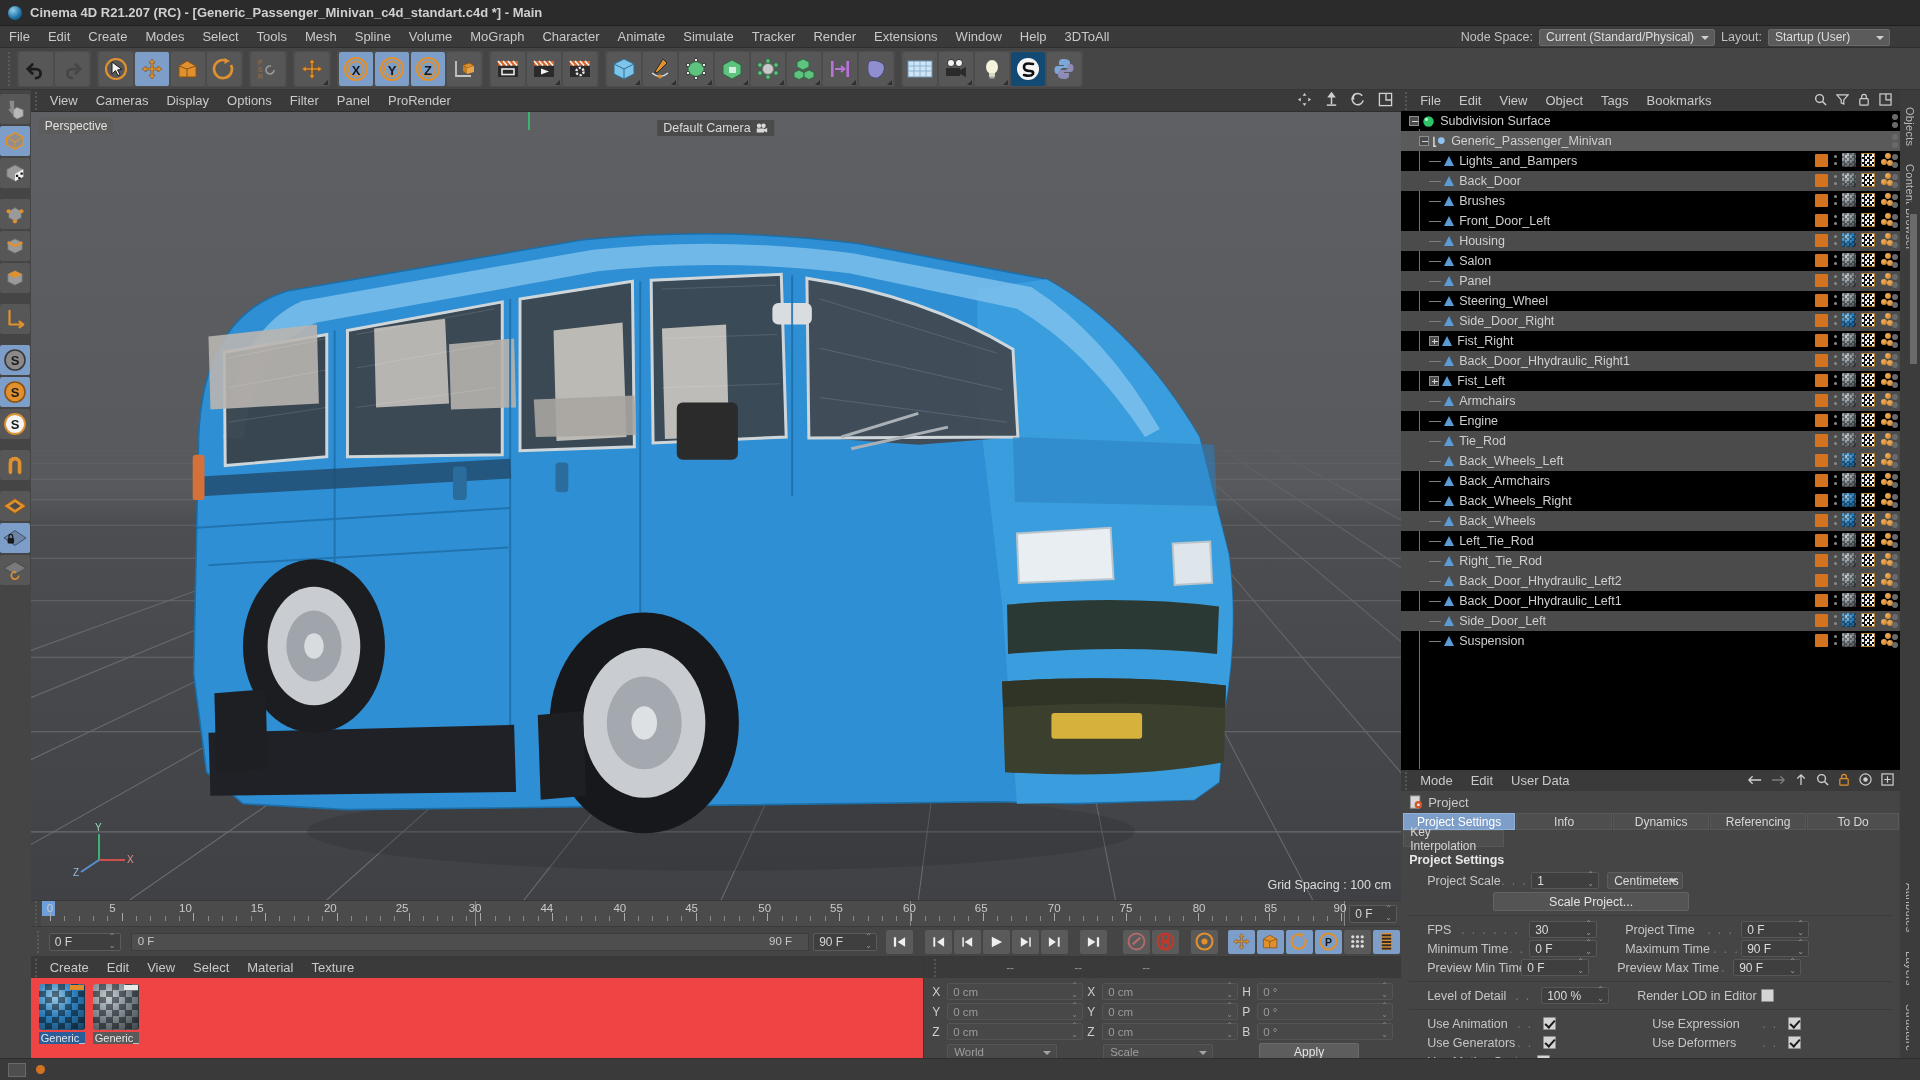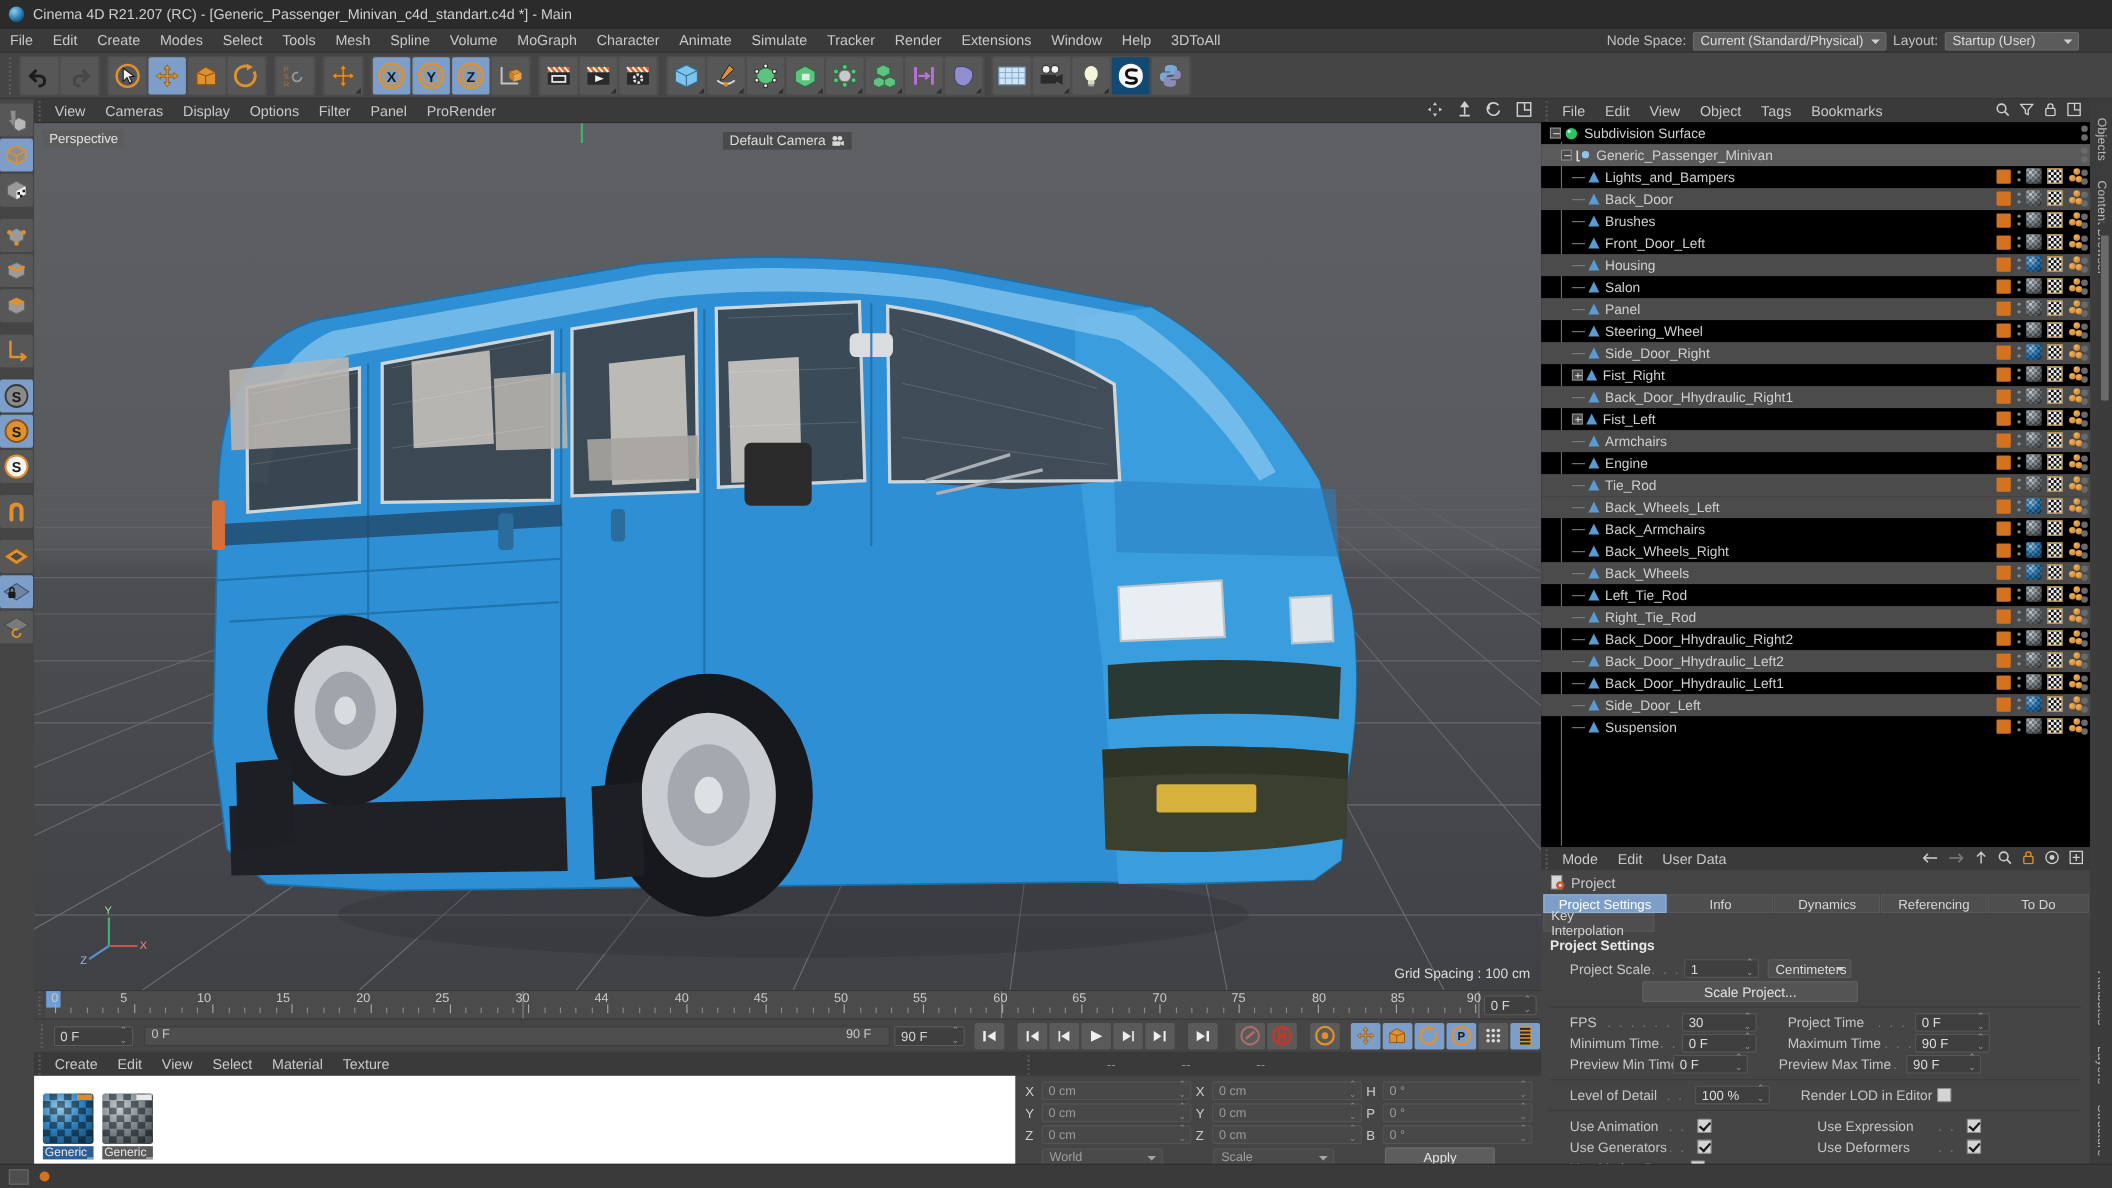--- a/index.html
+++ b/index.html
@@ -7,21 +7,21 @@
     background:#454545; font-family:"Liberation Sans", sans-serif;
     font-size:13px; color:#c8c8c8; -webkit-font-smoothing:antialiased; }
   .menu-item { padding:3px 9px; color:#c9c9c9; font-size:13px; white-space:nowrap; cursor:default; }
 
   
   #titlebar { height:26px; background:#2b2b2b; display:flex; align-items:center;
      padding-left:8px; border-bottom:1px solid #1e1e1e; }
   #titlebar .logo { width:14px; height:14px; border-radius:50%;
      background:radial-gradient(circle at 35% 30%, #8fd0ef, #1d6fa5 60%, #0d3f63);
      margin-right:8px; }
-  #titlebar .ttext { font-size:13px; color:#d0d0d0; white-space:nowrap; }
+  #titlebar .ttext { font-size:13px; color:#d0d0d0; white-space:nowrap;font-weight:bold; }
 
   
   #menubar { height:22px; background:#3a3a3a; display:flex; align-items:center;
      border-bottom:1px solid #2e2e2e; }
 
   
   #toolbar { height:42px; background:#454545; display:flex; align-items:center;
      border-bottom:1px solid #353535; padding-left:4px; }
   .tbtn { width:34px; height:34px; margin:0 1px; background:#575757; border-radius:2px;
      display:flex; align-items:center; justify-content:center; position:relative; cursor:default; }
@@ -106,21 +106,21 @@
       display:flex; align-items:center; justify-content:center; }
   .tpbtn.hl { background:#7d9ec9; }
   #tlbar { flex:1 1 auto; height:18px; background:#4e4e4e; margin:0 4px; position:relative;
       border:1px solid #3d3d3d; }
   #tlbar .endlbl { position:absolute; right:16px; top:1px; font-size:11.5px; color:#c8c8c8; }
 
   
   #bottom { height:124px; display:flex; background:#454545; border-top:1px solid #383838; }
   #matmgr { width:1040px; display:flex; flex-direction:column; border-right:1px solid #383838; }
   #matmenu { height:21px; background:#3a3a3a; display:flex; align-items:center; }
-  #matbody { flex:1 1 auto; background:#ffffff; padding:16px 8px; display:flex; gap:8px; }
+  #matbody { flex:1 1 auto; background:#ef4444; padding:6px 8px; display:flex; gap:8px; }
   .mat { width:46px; text-align:center; }
   .mat .sphere { width:46px; height:46px; border-radius:3px;
       background:radial-gradient(circle at 34% 28%, #cfd8df 0%, #8b969e 42%, #3d4448 100%);
       position:relative; overflow:hidden; }
   .mat .sphere .checker { position:absolute; inset:0;
       background-image:repeating-conic-gradient(#1e1e1e 0 25%, #e8e8e8 0 50%);
       background-size:13px 13px; opacity:.55; mix-blend-mode:multiply; }
   .mat.blue .sphere { background:radial-gradient(circle at 34% 28%, #9fd4f2 0%, #2f86c8 45%, #17425f 100%); }
   .mat .tag { position:absolute; right:1px; top:1px; width:14px; height:5px; background:#e08a2a; }
   .mat.white .tag { background:#e8e8e8; }
@@ -1690,44 +1690,20 @@
                 <i style="left:5px;top:0"></i>
                 <i style="left:1px;top:6px"></i>
                 <i style="left:7px;top:7px"></i>
               </span>
             </span>
             <span class="tagvis">
               <i></i>
               <i></i>
             </span>
           </div>
-          <div class="orow">
-            <span style="display:inline-block;width:20px"></span>
-            <span class="treeline"></span>
-            <span class="tri"></span>
-            <span class="nm">Back_Door_Hhydraulic_Right2</span>
-            <span class="otags">
-              <span class="sq-orange"></span>
-              <span class="dots2">
-                <i></i>
-                <i></i>
-              </span>
-              <span class="tagimg"></span>
-              <span class="tagchk"></span>
-              <span class="tagbeads">
-                <i style="left:5px;top:0"></i>
-                <i style="left:1px;top:6px"></i>
-                <i style="left:7px;top:7px"></i>
-              </span>
-            </span>
-            <span class="tagvis">
-              <i></i>
-              <i></i>
-            </span>
-          </div>
           <div class="orow alt">
             <span style="display:inline-block;width:20px"></span>
             <span class="treeline"></span>
             <span class="tri"></span>
             <span class="nm">Back_Door_Hhydraulic_Left2</span>
             <span class="otags">
               <span class="sq-orange"></span>
               <span class="dots2">
                 <i></i>
                 <i></i>

